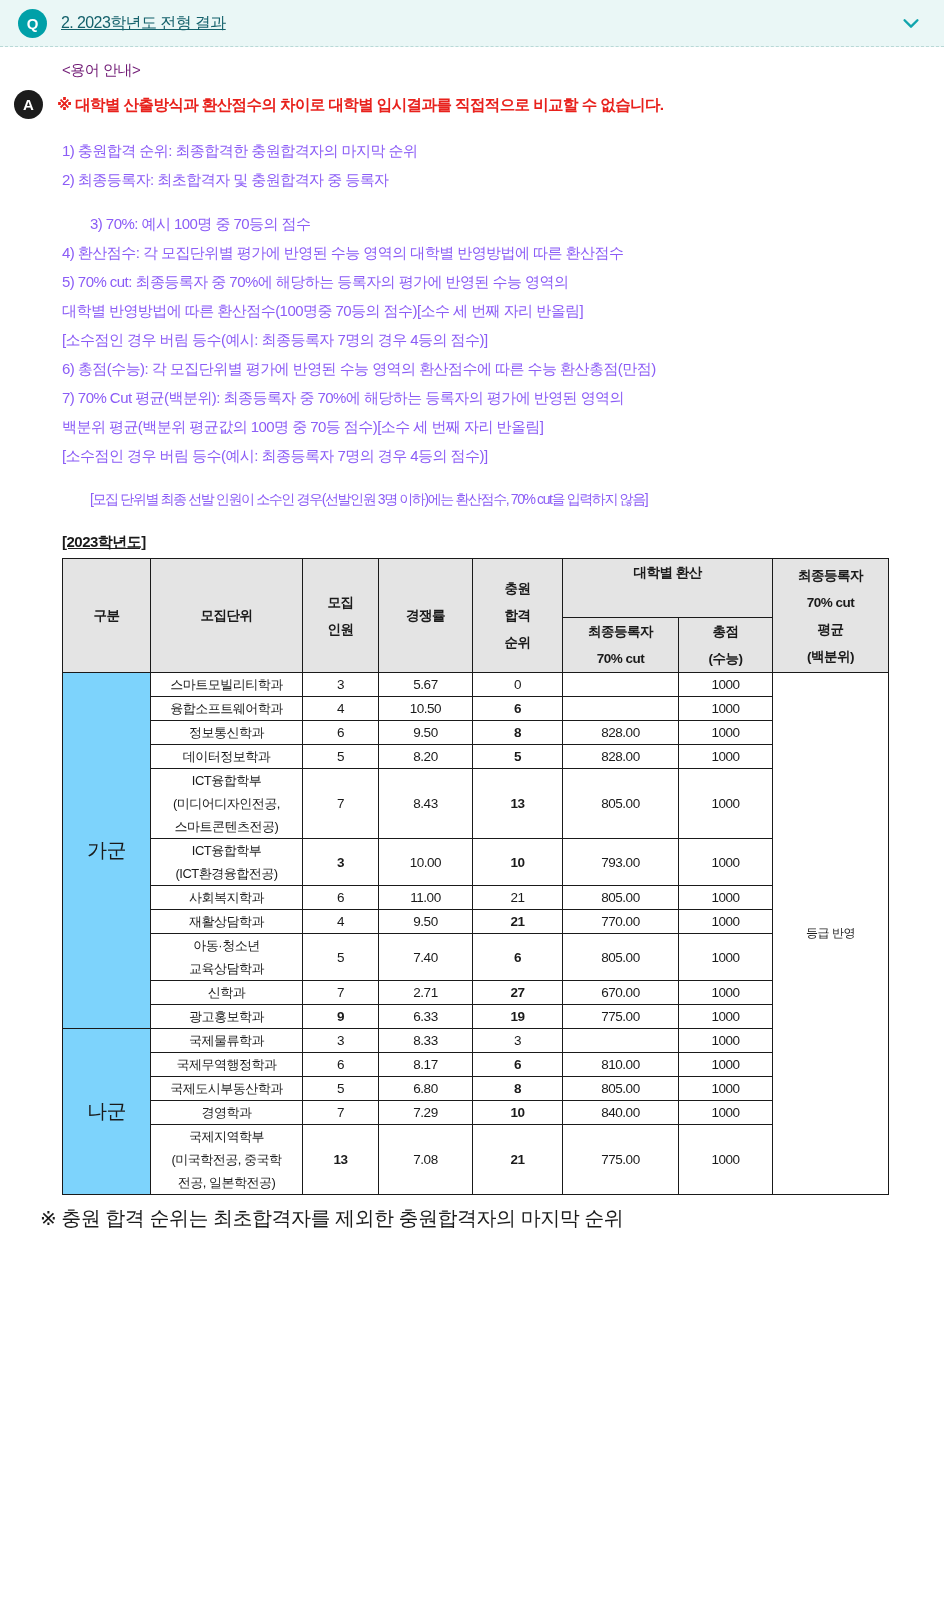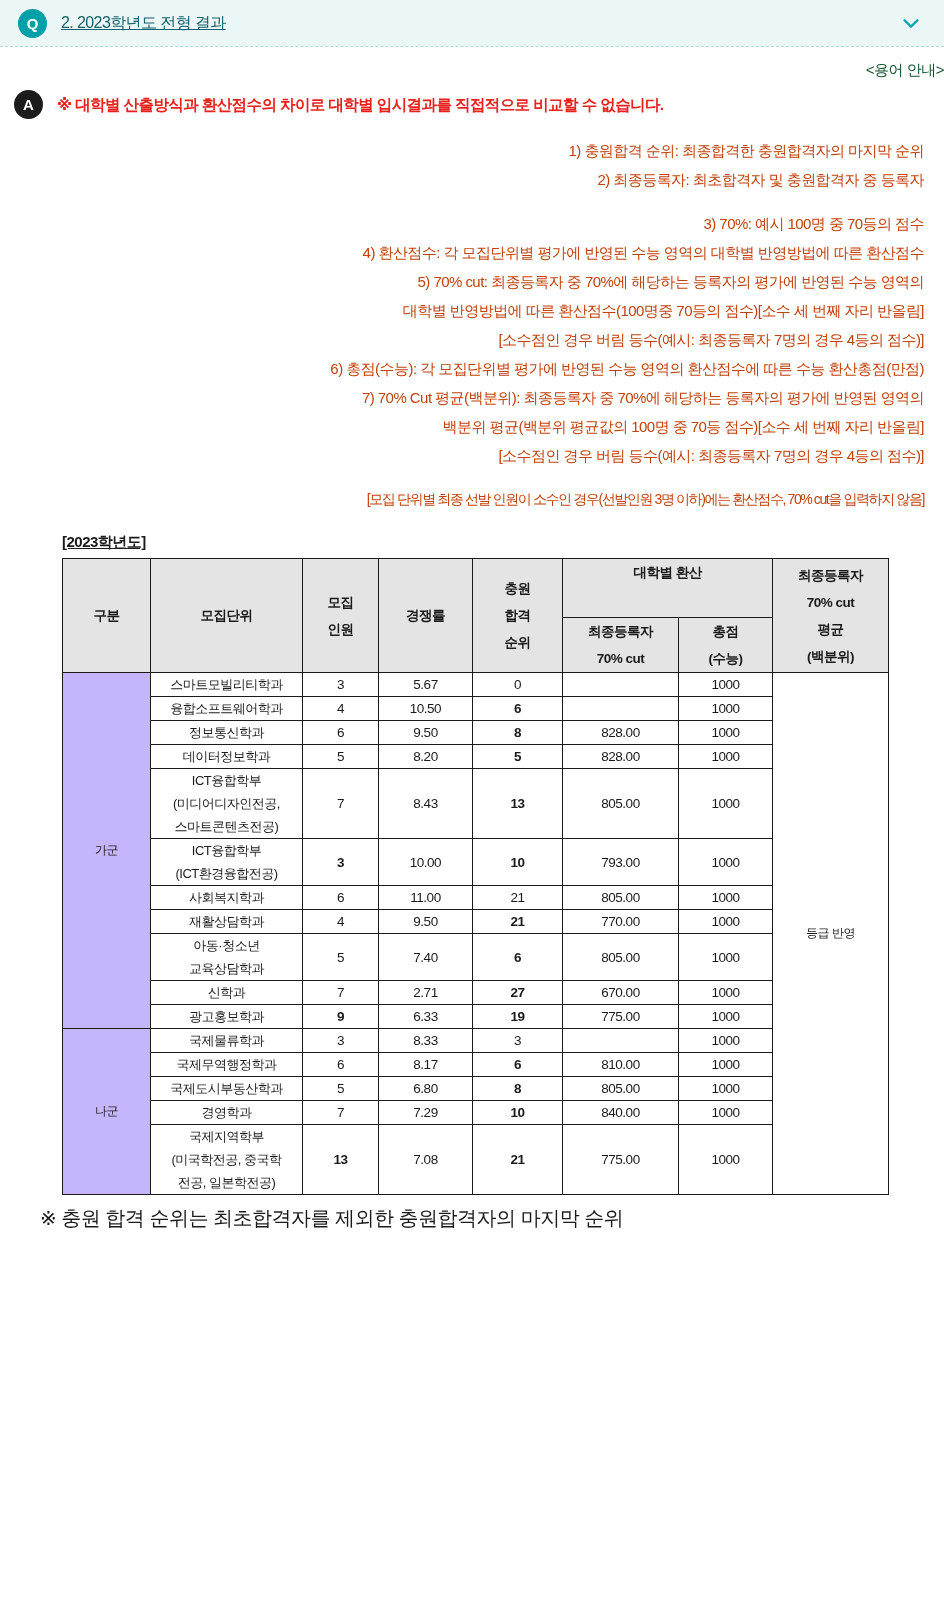--- a/index.html
+++ b/index.html
@@ -57,47 +57,45 @@
     display: block;
   }
 
   
   .qa-body {
     padding: 14px 0 0 0;
     position: relative;
   }
   .term-title {
     font-size: 15px;
-    color: #14532d;
+    color: #701a75;
     letter-spacing: -0.5px;
     margin: 0 0 10px 62px;
-    text-align: right;
   }
   .warn-row {
     display: flex;
     align-items: flex-start;
     padding-left: 14px;
     margin-bottom: 18px;
   }
   .warn-text {
     margin-left: 14px;
     font-size: 15.5px;
     font-weight: bold;
     color: #e8211c;
     letter-spacing: -0.6px;
     line-height: 29px;
   }
 
   .notes {
     margin-left: 62px;
     margin-right: 20px;
     font-size: 15px;
-    color: #c2410c;
+    color: #8b5cf6;
     letter-spacing: -0.55px;
-    text-align: right;
   }
   .notes p {
     margin: 0 0 2px 0;
     line-height: 27px;
     white-space: nowrap;
   }
   .notes p.gap-before { margin-top: 17px; margin-left: 28px; }
   .notes p.small-squeeze {
     font-size: 14px;
     letter-spacing: -1.4px;
@@ -131,23 +129,23 @@
   }
   table.results thead th {
     background: #e4e4e4;
     font-weight: bold;
     font-size: 13.5px;
     line-height: 27px;
   }
   table.results thead th .hl { display: block; }
 
   td.group-cell {
-    background: #c4b5fd;
+    background: #7dd3fc;
     font-weight: bold;
-    font-size: 12px;
+    font-size: 20px;
     vertical-align: top;
     padding-top: 15px;
   }
   td.unit-cell {
     font-size: 13.5px;
     line-height: 23px;
     padding: 7px 3px;
   }
   td.unit-cell .sub { display: block; font-size: 13px; }
   td.num { font-size: 13.5px; vertical-align: top; padding-top: 15px; }

